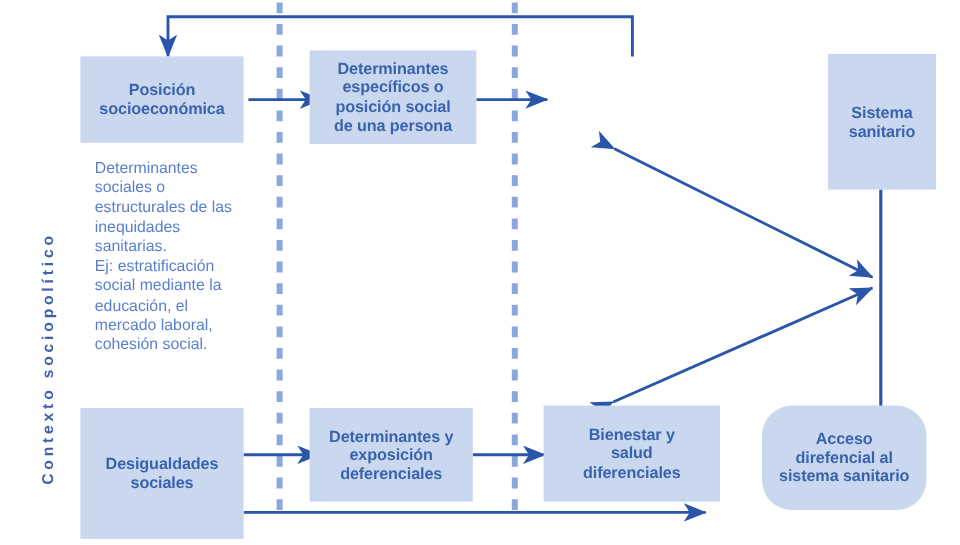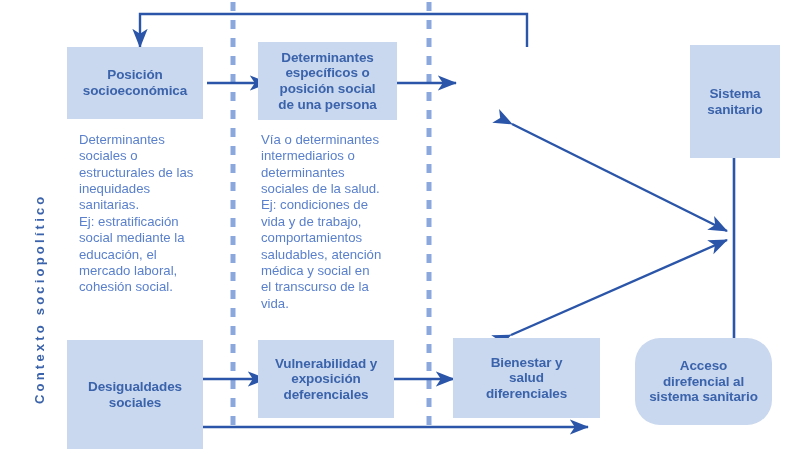--- a/index.html
+++ b/index.html
@@ -109,36 +109,25 @@
 sociales o
 estructurales de las
 inequidades
 sanitarias.
 Ej: estratificación
 social mediante la
 educación, el
 mercado laboral,
 cohesión social.</div>
 
-  <div class="desc" style="left:261px; top:132px; width:162px;">Vía o determinantes
-intermediarios o
-determinantes
-sociales de la salud.
-Ej: condiciones de
-vida y de trabajo,
-comportamientos
-saludables, atención
-médica y social en
-el transcurso de la
-vida.</div>
 
   <div class="box" style="left: 67px; top: 340px; width: 136px; height: 109px; white-space: pre-line;">Desigualdades
 sociales</div>
 
-  <div class="box" style="left: 258px; top: 340px; width: 136px; height: 78px; white-space: pre-line;">Vulnerabilidad y
+  <div class="box" style="left: 258px; top: 340px; width: 136px; height: 78px; white-space: pre-line;">Determinantes y
 exposición
 deferenciales</div>
 
   <div class="box" style="left: 453px; top: 338px; width: 147px; height: 80px; white-space: pre-line; text-align: center;">Bienestar y
 salud
 diferenciales</div>
 
   <div class="box" style="left: 635px; top: 338px; width: 137px; height: 87px; white-space: pre-line; border-radius: 25px;">Acceso
 direfencial al
 sistema sanitario</div>

